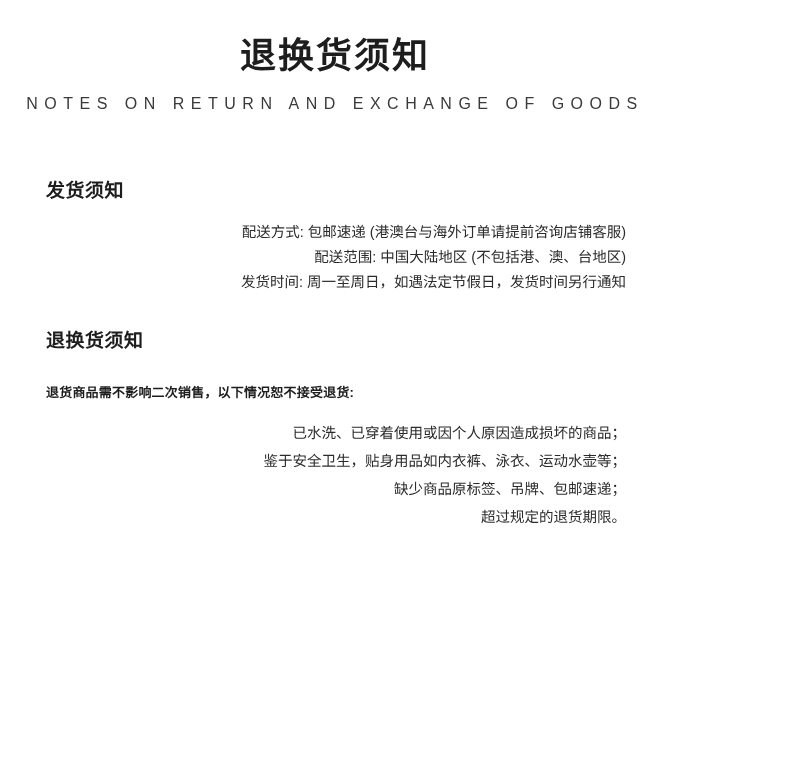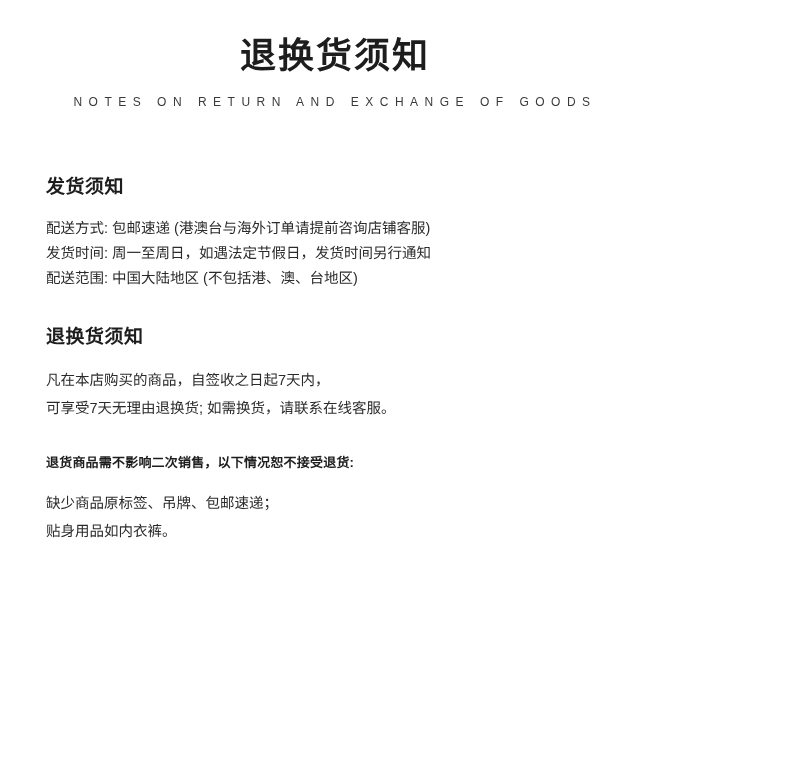--- a/index.html
+++ b/index.html
@@ -28,21 +28,21 @@
   .main-title {
     font-size: 36px;
     font-weight: bold;
     letter-spacing: 2px;
     color: #1d1d1d;
     line-height: 1.2;
     margin: 0;
   }
   .sub-title {
     margin: 18px 0 0 0;
-    font-size: 12px;
+    font-size: 16px;
     color: #3a3a3a;
     letter-spacing: 6.5px;
     font-weight: normal;
     white-space: nowrap;
   }
   
   .content {
     margin-top: 62px;
     padding: 0 44px 0 46px;
   }
@@ -61,20 +61,21 @@
     letter-spacing: 0.5px;
   }
   .section-heading.wide {
     font-size: 13px;
     letter-spacing: 0.2px;
   }
   .lines {
     font-size: 14.5px;
     line-height: 25px;
     color: #2b2b2b;
+    text-align: right;
   }
   .line {
     white-space: nowrap;
   }
   .lines.loose {
     line-height: 28px;
   }
 </style>
 </head>
 <body>
@@ -85,35 +86,33 @@
     <h1 class="main-title">退换货须知</h1>
     <p class="sub-title">NOTES ON RETURN AND EXCHANGE OF GOODS</p>
   </div>
 
   <div class="content">
 
     <div class="section">
       <h2 class="section-heading">发货须知</h2>
       <div class="lines">
         <div class="line">配送方式: 包邮速递 (港澳台与海外订单请提前咨询店铺客服)</div>
+        <div class="line">配送范围: 中国大陆地区 (不包括港、澳、台地区)</div>
         <div class="line">发货时间: 周一至周日，如遇法定节假日，发货时间另行通知</div>
-        <div class="line">配送范围: 中国大陆地区 (不包括港、澳、台地区)</div>
       </div>
     </div>
 
     <div class="section">
       <h2 class="section-heading">退换货须知</h2>
-      <div class="lines loose">
-        <div class="line">凡在本店购买的商品，自签收之日起7天内，</div>
-        <div class="line">可享受7天无理由退换货; 如需换货，请联系在线客服。</div>
-      </div>
     </div>
 
     <div class="section">
       <h2 class="section-heading wide">退货商品需不影响二次销售，以下情况恕不接受退货:</h2>
       <div class="lines loose">
+        <div class="line">已水洗、已穿着使用或因个人原因造成损坏的商品；</div>
+        <div class="line">鉴于安全卫生，贴身用品如内衣裤、泳衣、运动水壶等；</div>
         <div class="line">缺少商品原标签、吊牌、包邮速递；</div>
-        <div class="line">贴身用品如内衣裤。</div>
+        <div class="line">超过规定的退货期限。</div>
       </div>
     </div>
 
   </div>
 </div>
 
 </body></html>

